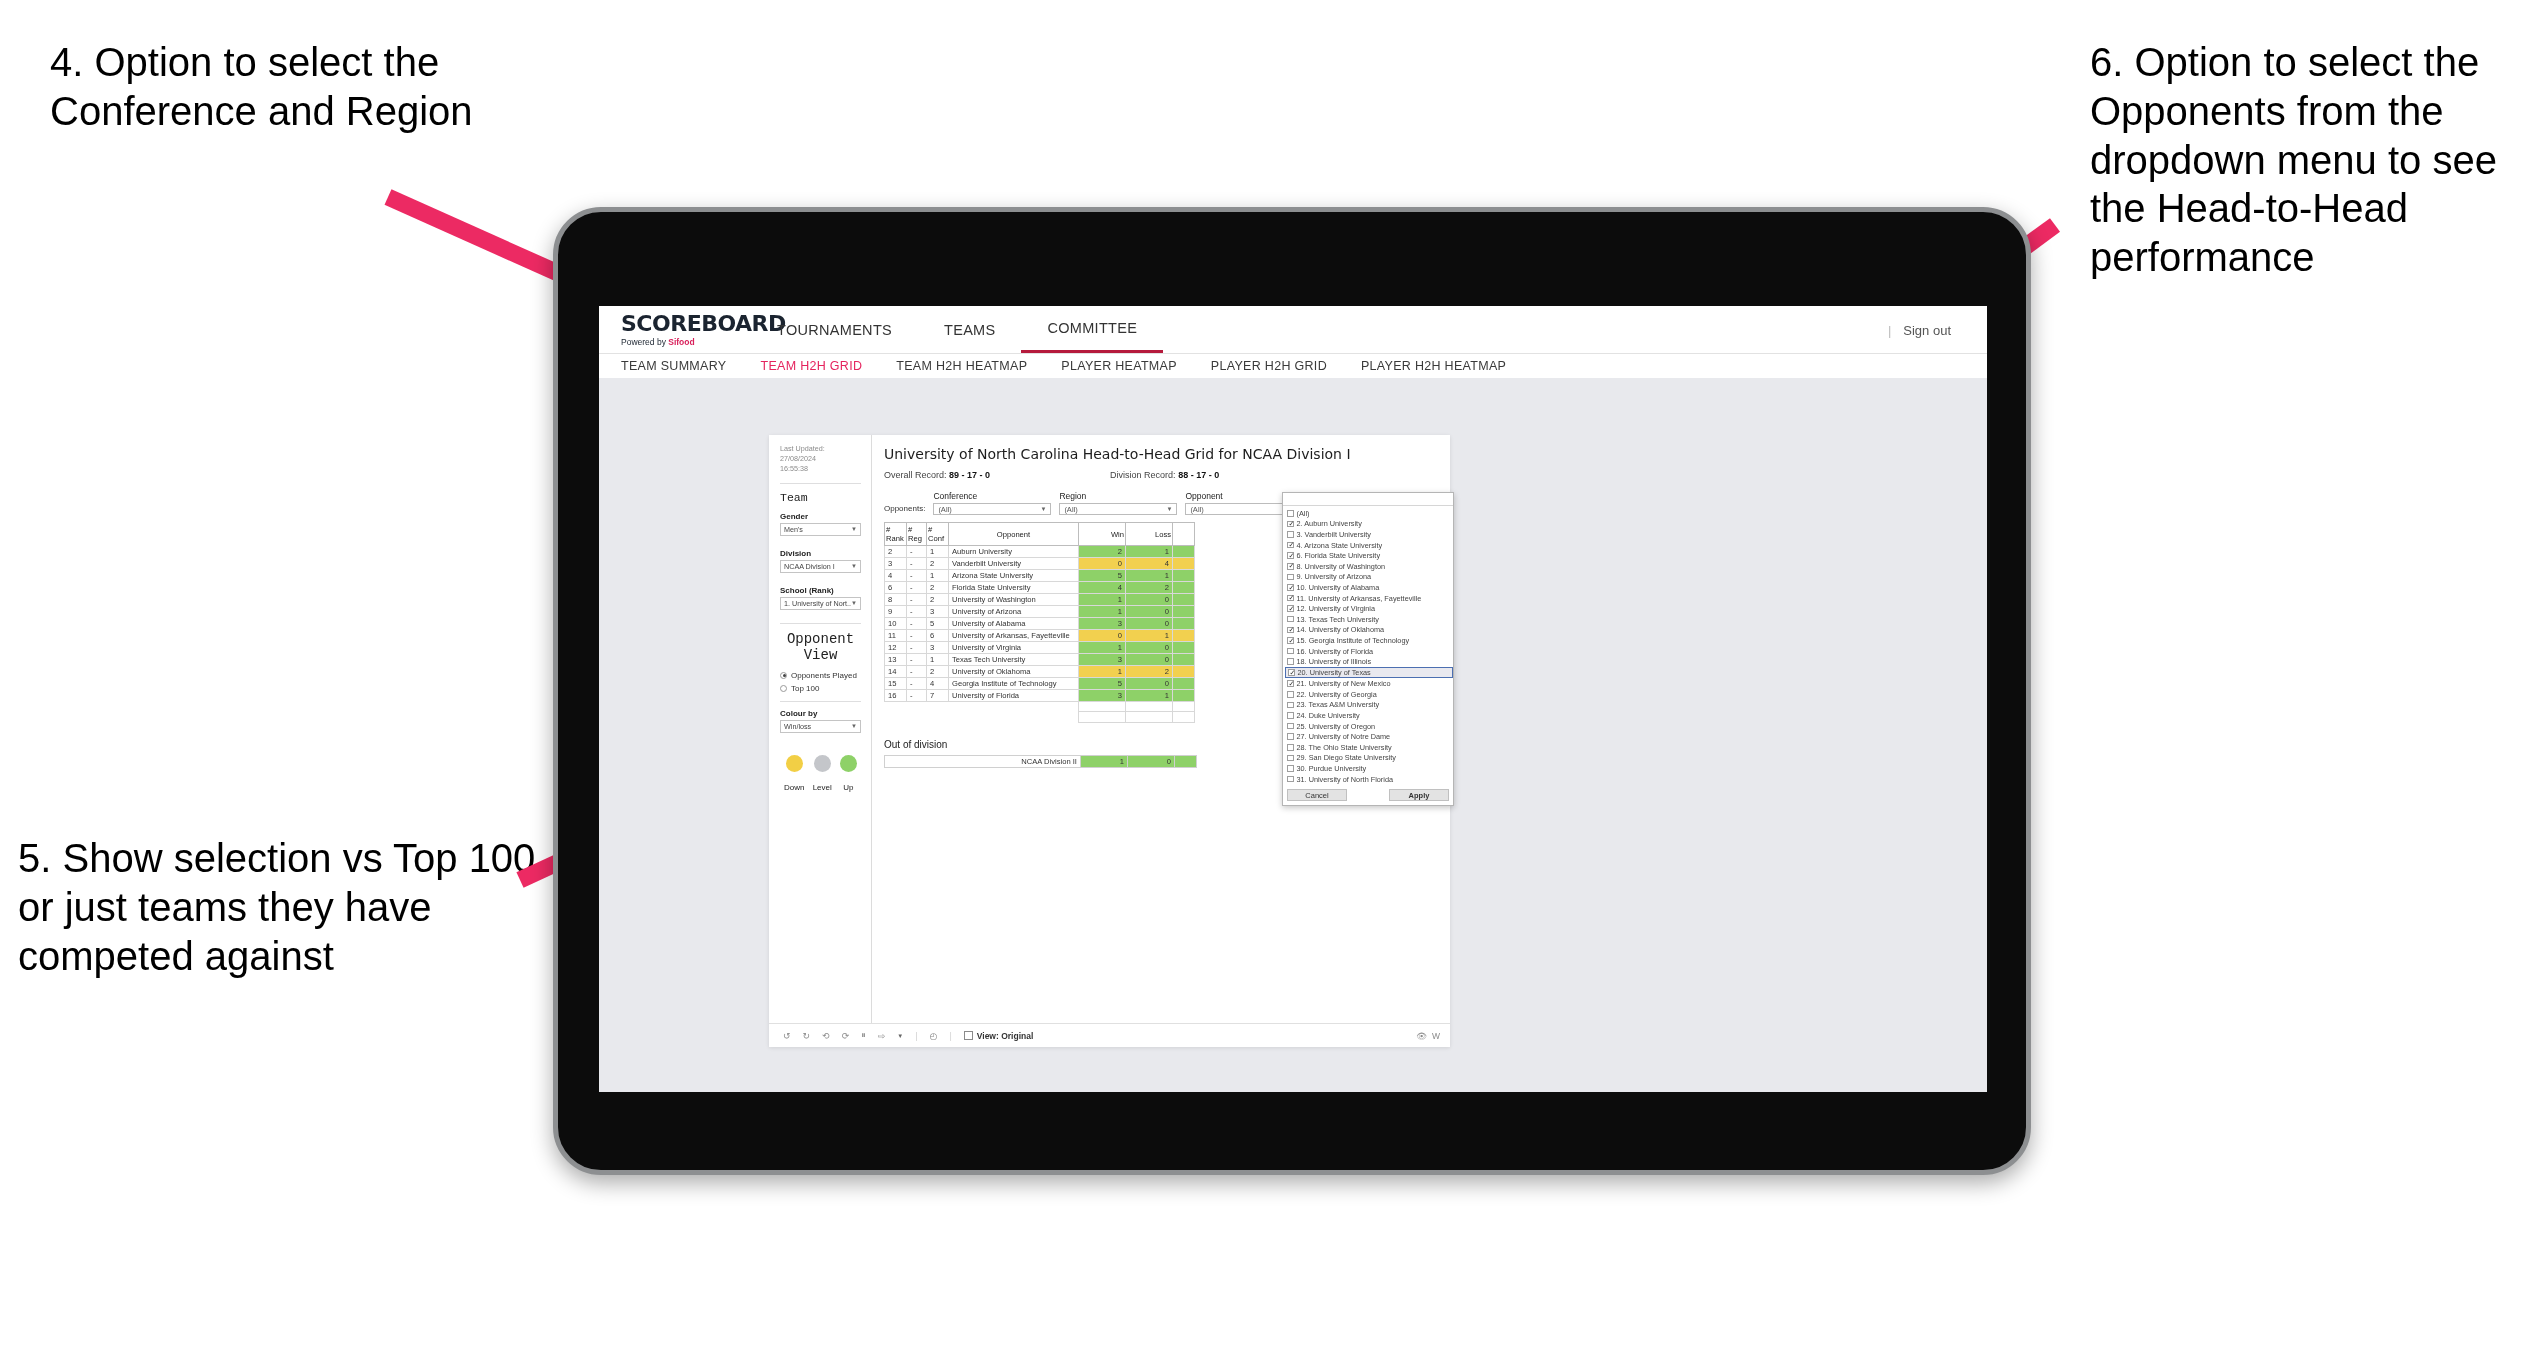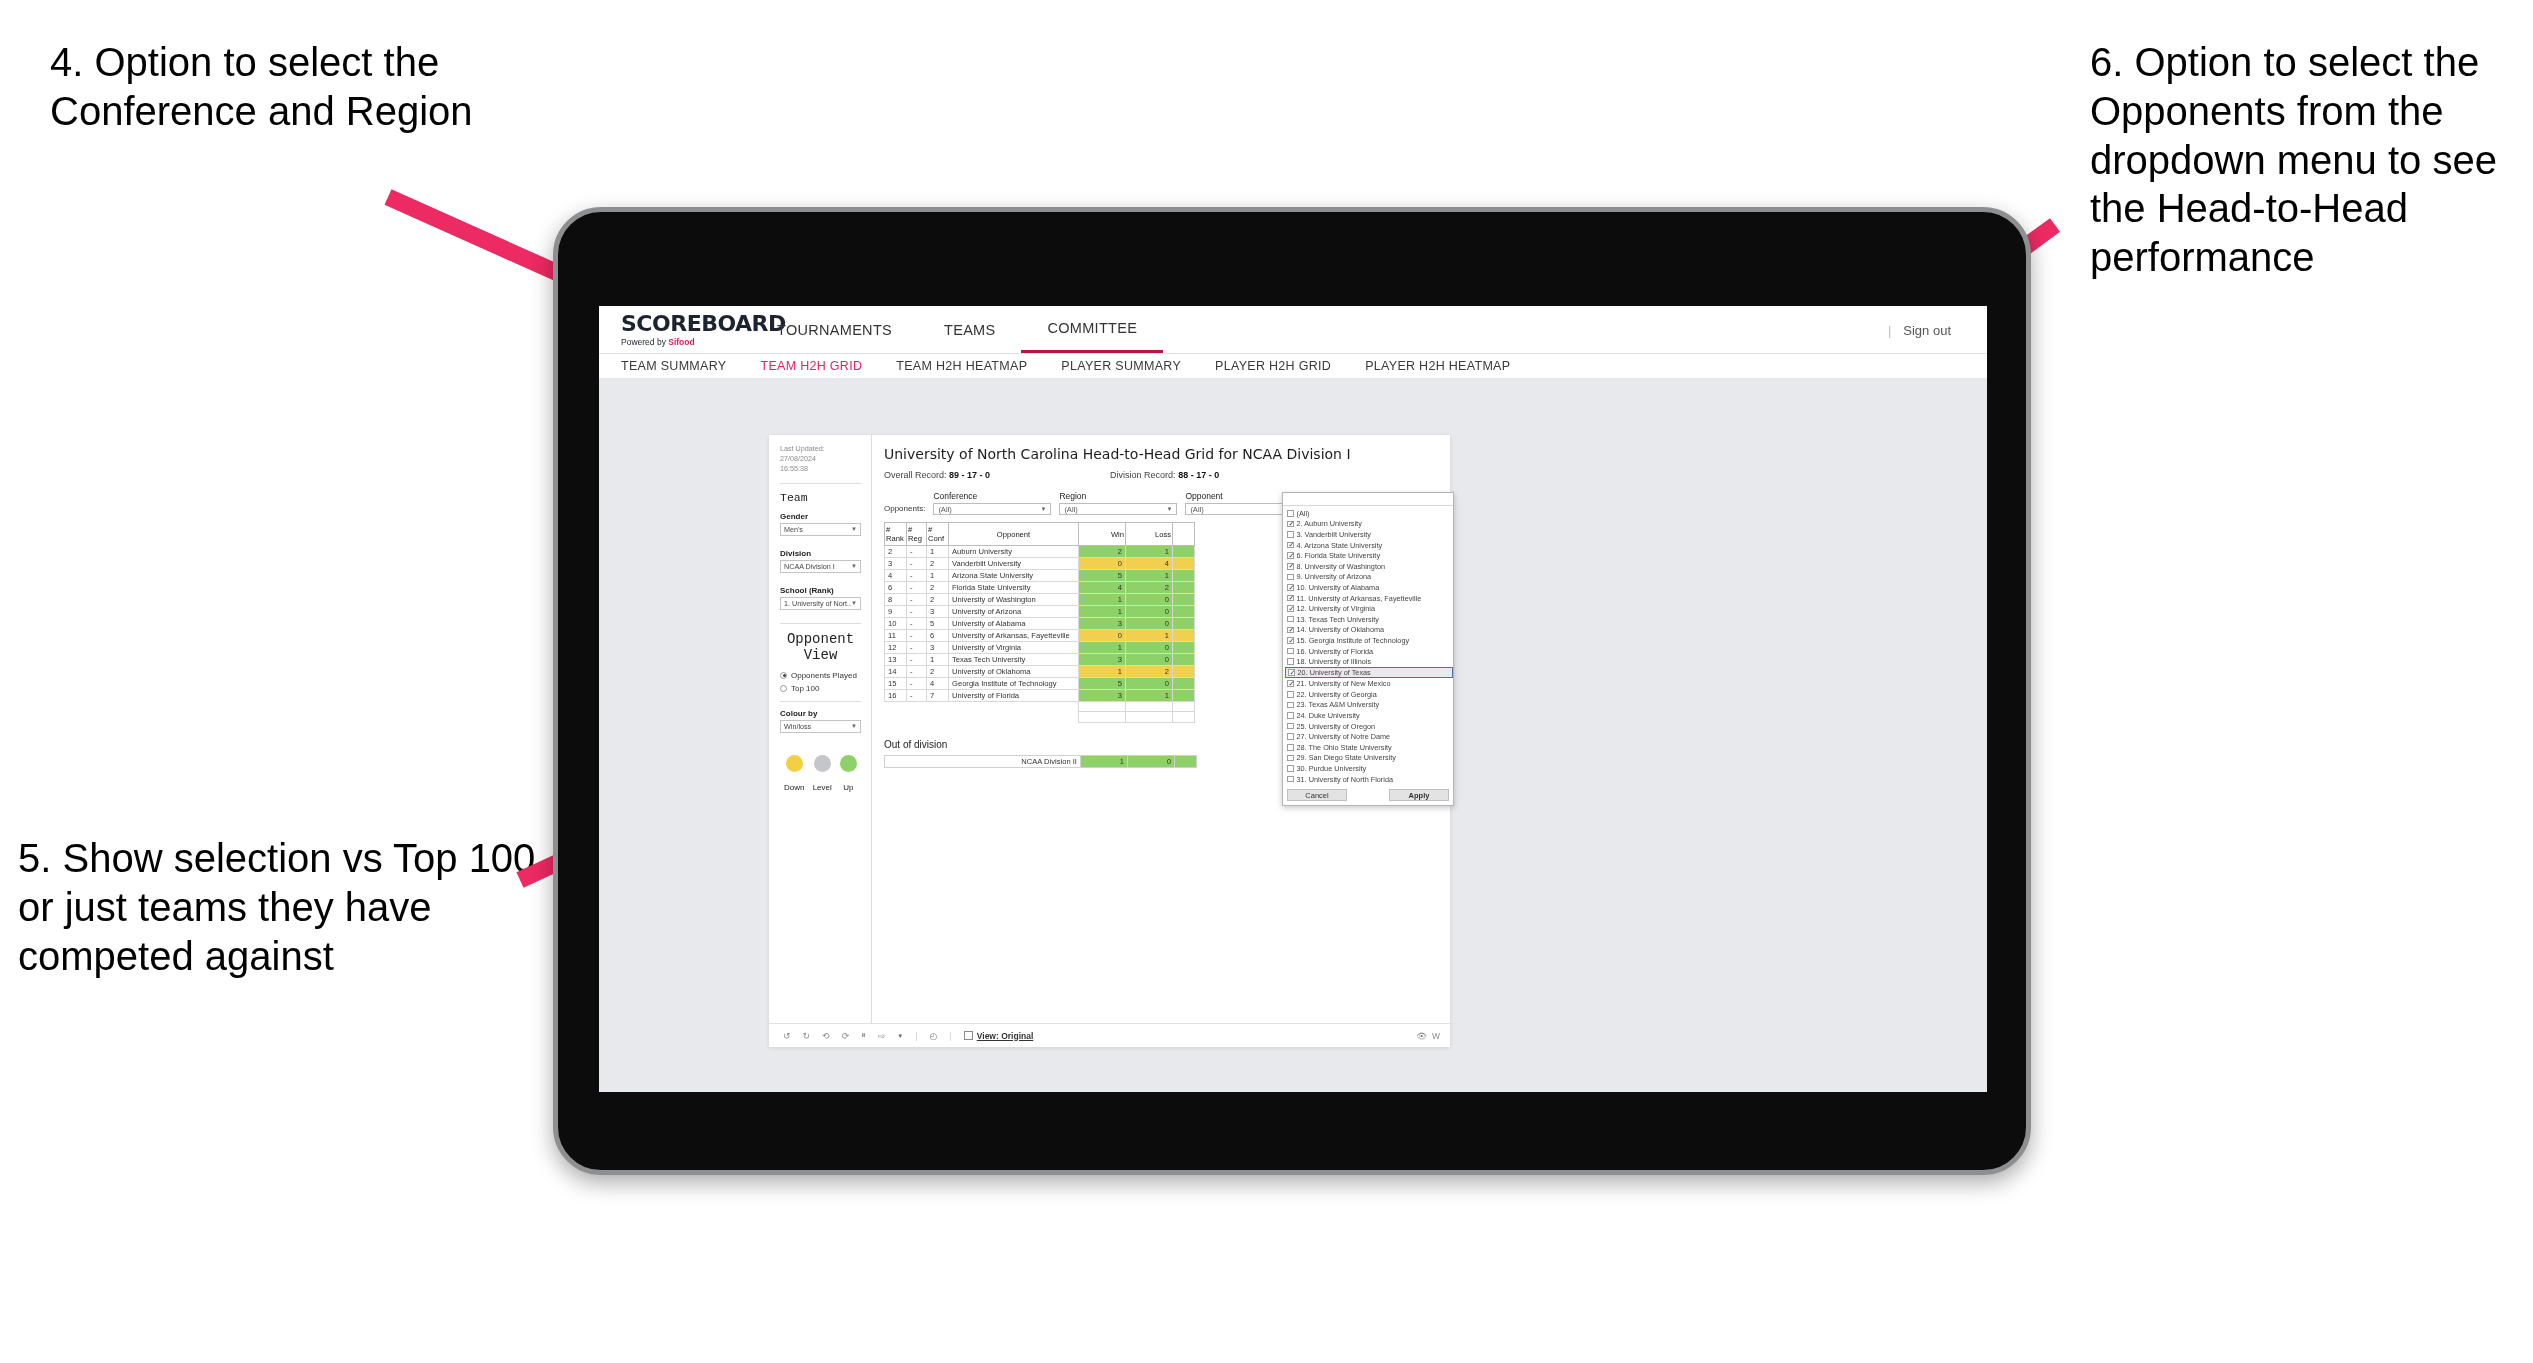--- a/index.html
+++ b/index.html
@@ -106,21 +106,21 @@
   .cb.on::after { content:"✓"; position:absolute; left:0.4px; top:-1.6px; font-size:7px; color:#333; line-height:1; }
   .ddbtns { display:flex; gap:4px; padding:3px 4px 4px; }
   .ddbtn { flex:1; height:12px; background:#e3e3e3; border:1px solid #c0c0c0; font-size:7.5px;
     color:#333; display:flex; align-items:center; justify-content:center; }
   .ddbtn.apply { font-weight:bold;margin-left:38px; }
 
   
   .tbar { position:absolute; left:0; bottom:0; width:100%; height:24px; border-top:1px solid #e0e0e0;
     display:flex; align-items:center; gap:12px; padding-left:14px; font-size:9px; color:#8a8a8a; background:#fff; }
   .tbar .sep { color:#d2d2d2; }
-  .tbar .view { color:#333; font-weight:bold; font-size:8.5px; display:flex; align-items:center; gap:4px;text-decoration:underline; }
+  .tbar .view { color:#333; font-weight:bold; font-size:8.5px; display:flex; align-items:center; gap:4px; }
   .tbar .right { margin-left:auto; display:flex; align-items:center; gap:5px; padding-right:10px; font-size:8.5px; }
   .minicard { width:9px; height:9px; border:1px solid #8a8a8a; display:inline-block; }
 </style>
 </head>
 <body>
 
 <div class="annot" id="annot-4">4. Option to select the Conference and Region</div>
 <div class="annot" id="annot-5">5. Show selection vs Top 100 or just teams they have competed against</div>
 <div class="annot" id="annot-6">6. Option to select the Opponents from the dropdown menu to see the Head-to-Head performance</div>
 
@@ -148,21 +148,21 @@
         <div class="navtab">TEAMS</div>
         <div class="navtab active">COMMITTEE</div>
       </div>
       <div class="signout"><span class="bar">|</span><span>Sign out</span></div>
     </div>
 
     <div class="subnav">
       <div class="subtab">TEAM SUMMARY</div>
       <div class="subtab active">TEAM H2H GRID</div>
       <div class="subtab">TEAM H2H HEATMAP</div>
-      <div class="subtab">PLAYER SUMMARY</div>
+      <div class="subtab">PLAYER HEATMAP</div>
       <div class="subtab">PLAYER H2H GRID</div>
       <div class="subtab">PLAYER H2H HEATMAP</div>
     </div>
 
     <div class="canvas">
       <div class="dash">
 
         <div class="side">
           <div class="upd">
             <div>Last Updated: 27/08/2024</div>

